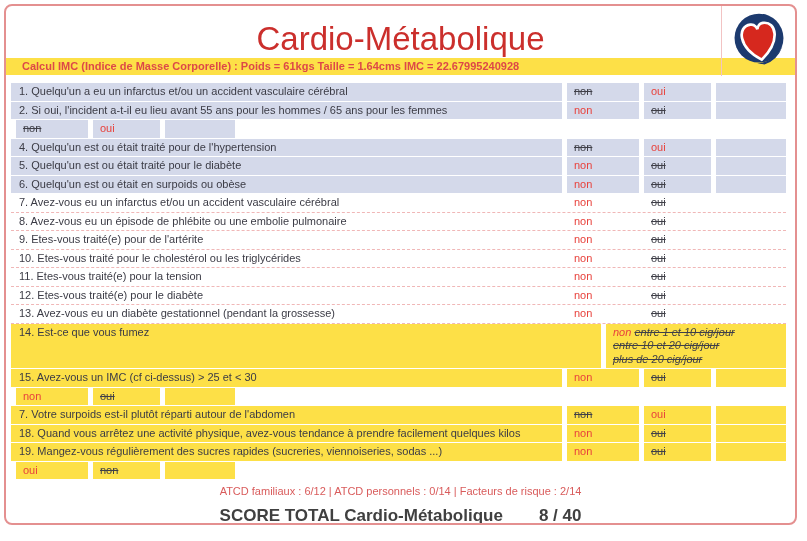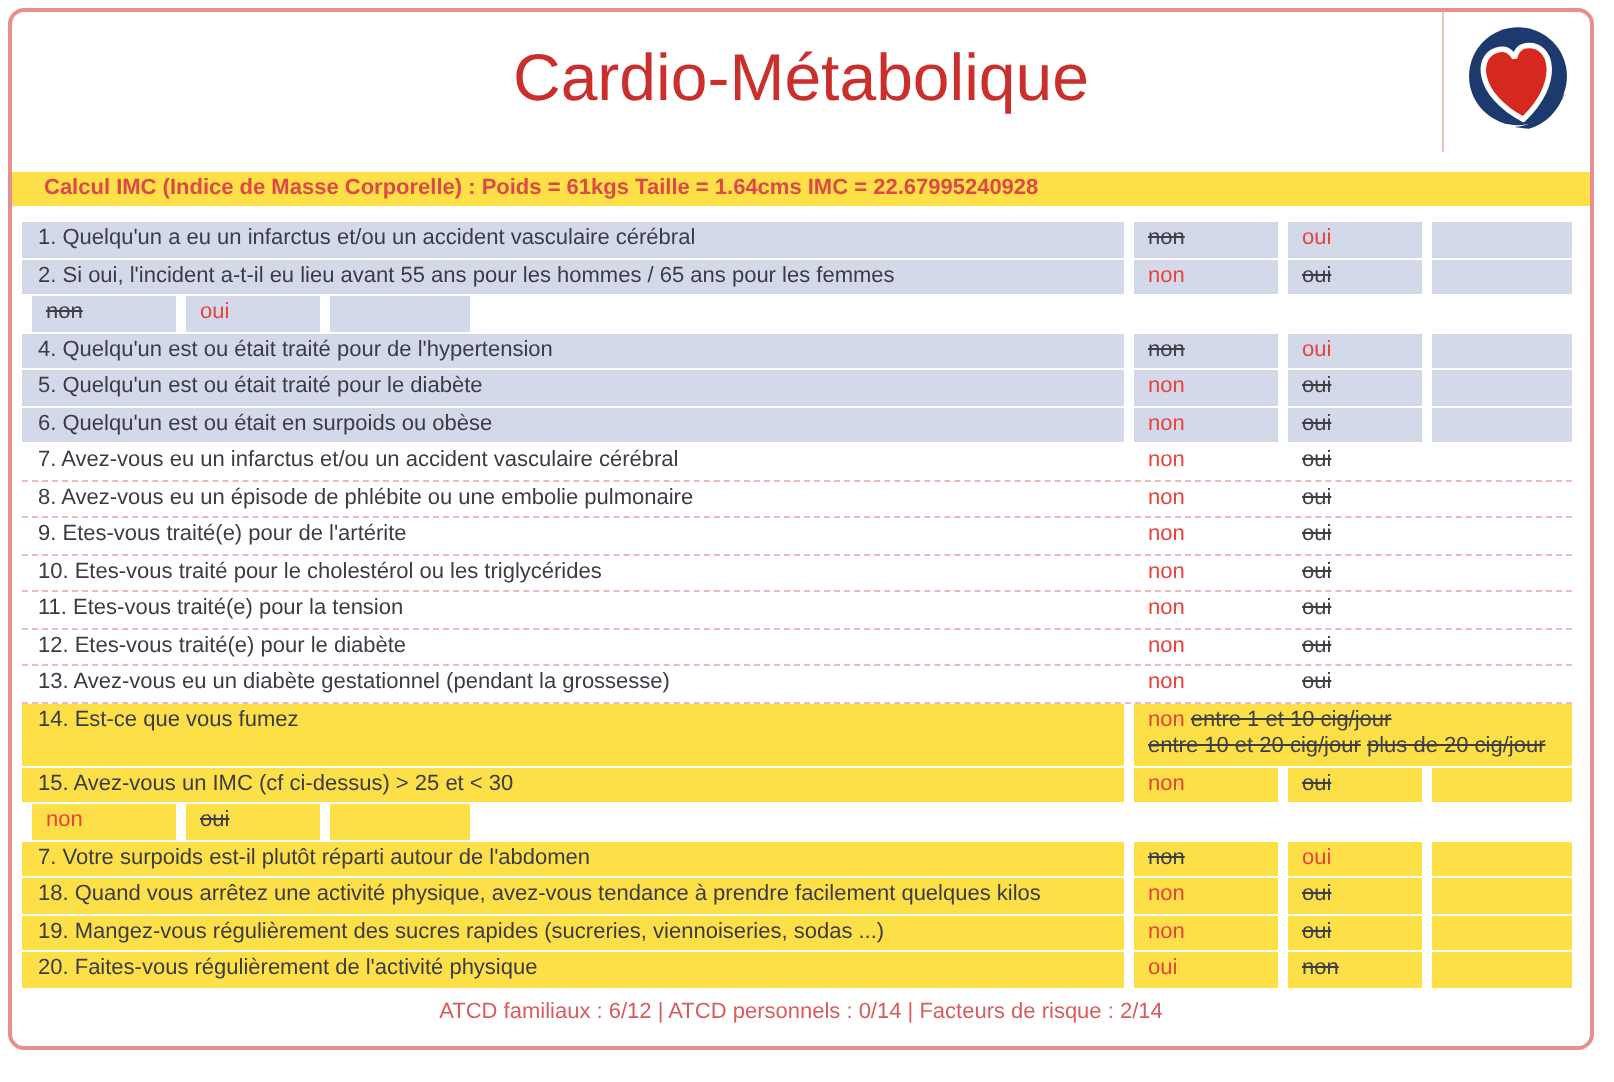--- a/index.html
+++ b/index.html
@@ -1,36 +1,36 @@
 <!DOCTYPE html>
 <html><head>
 <meta charset="utf-8">
 <style>
   html,body{margin:0;padding:0;background:#fff;width:807px;height:541px;
     font-family:"Liberation Sans", sans-serif;-webkit-font-smoothing:antialiased;}
   .card{position:absolute;left:4px;top:4px;width:793px;height:521px;
     border:2px solid #e49090;border-radius:8px;background:#fff;overflow:hidden;box-sizing:border-box;}
   
-  .header{position:relative;height:80px;}
+  .header{position:relative;height:52px;}
   .title{position:absolute;left:0;right:0;top:14px;text-align:center;
     font-size:33px;color:#cb2f2c;letter-spacing:0px;}
   .logo-box{position:absolute;right:0;top:0;width:73px;height:70px;
     border-left:1px solid #f2c3c3;display:flex;align-items:center;justify-content:center;}
   
   .imc-bar{height:17px;background:#fde047;color:#dd4848;font-size:11px;font-weight:bold;
     line-height:17px;padding-left:16px;}
   
   .qtable{margin:8px 9px 0 5px;}
   .q-row{display:flex;align-items:stretch;}
   .cell{box-sizing:border-box;}
   .q-cell{flex:1;font-size:11px;color:#3b3b45;padding:2px 4px 2px 8px;line-height:13.5px;}
   .a-cell{width:72px;padding:2px 2px 2px 7px;font-size:11px;line-height:13.5px;}
   .a-cell.c2{width:67px;}
   .a-cell.c3{width:70px;}
-  .a-cell.merged{width:219px;}
+  .a-cell.merged{width:180px;font-style:italic;}
   .gap{width:5px;background:#fff;}
   .q-row.familial .cell{background:#d4d9ea;}
   .q-row.personal .cell{background:#ffffff;}
   .q-row.risk .cell{background:#fde047;}
   .q-row.familial{border-bottom:1px dashed #ffffff;}
   .q-row.personal{border-bottom:1px dashed #f0b7b7;}
   .q-row.risk{border-bottom:1px dashed #ffffff;}
   .ans{white-space:nowrap;}
   .ans.sel{color:#e8423c;}
   .ans.no{color:#3f3f48;text-decoration:line-through;}
@@ -220,21 +220,20 @@
       <div class="q-row risk">
         <div class="q-cell cell">19. Mangez-vous régulièrement des sucres rapides (sucreries, viennoiseries, sodas ...)</div>
         <div class="gap"></div>
         <div class="a-cell cell c1"><span class="ans sel">non</span></div>
         <div class="gap"></div>
         <div class="a-cell cell c2"><span class="ans no">oui</span></div>
         <div class="gap"></div>
         <div class="a-cell cell c3"></div>
       </div>
       <div class="q-row risk">
-        <div class="q-cell cell">20. Faites-vous régulièrement de l'activité physique</div>
         <div class="gap"></div>
         <div class="a-cell cell c1"><span class="ans sel">oui</span></div>
         <div class="gap"></div>
         <div class="a-cell cell c2"><span class="ans no">non</span></div>
         <div class="gap"></div>
         <div class="a-cell cell c3"></div>
       </div>
     </div>
 
   <div class="summary">ATCD familiaux : 6/12 | ATCD personnels : 0/14 | Facteurs de risque : 2/14</div>

